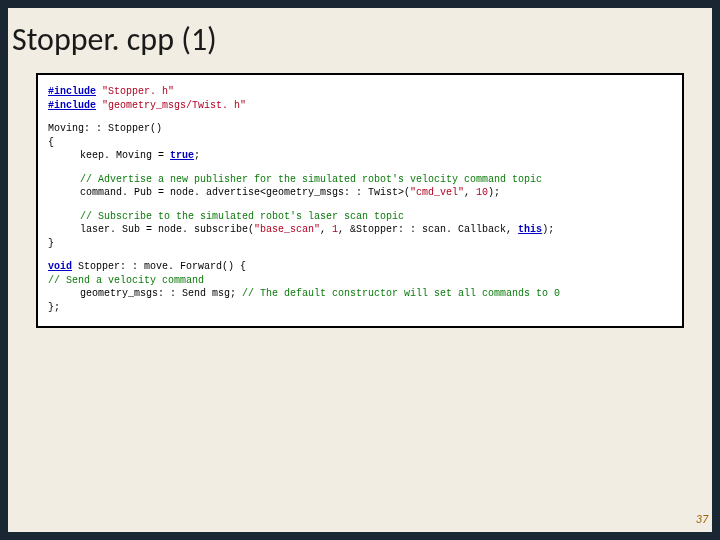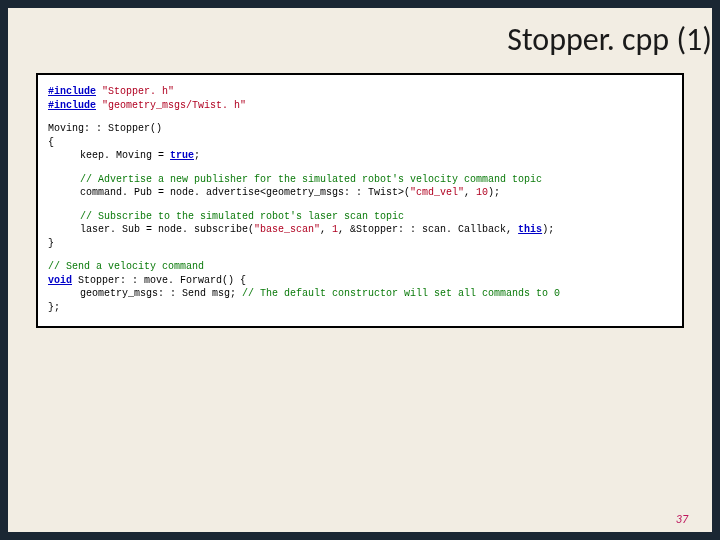--- a/index.html
+++ b/index.html
@@ -15,47 +15,47 @@
   .slide {
     position: absolute;
     top: 8px;
     left: 8px;
     right: 8px;
     bottom: 8px;
     background: #f2ede3;
     box-sizing: border-box;
   }
   .title {
-    text-align: right;
+    text-align: left;
     font-size: 32px;
     color: #1a1a1a;
-    padding: 12px 0 14px 16px;
+    padding: 12px 0 14px 4px;
     font-weight: 400;
   }
   .codebox {
     margin: 0 28px;
     border: 2px solid #000;
     background: #fff;
     padding: 10px 10px 12px 10px;
     font-family: Consolas, "Courier New", monospace;
     font-size: 10px;
     line-height: 1.35;
     color: #000;
   }
   .kw { color: #0000c8; font-weight: bold; text-decoration: underline; }
   .str { color: #b00020; }
   .lit { color: #b00020; }
   .com { color: #0a7a0a; }
   .indent { display: inline-block; width: 32px; }
   .pagenum {
     position: absolute;
     bottom: 6px;
-    right: 24px;
+    right: 4px;
     font-size: 12px;
-    color: #be185d;
+    color: #a16207;
     font-family: Calibri, Arial, sans-serif;
     font-style: italic;
   }
   .blank { height: 10px; }
 </style>
 </head>
 <body>
 
 <div class="slide">
   <div class="title">Stopper. cpp (1)</div>
@@ -68,20 +68,20 @@
     <div>{</div>
     <div><span class="indent"></span><span>keep. Moving = </span><span class="kw">true</span><span>;</span></div>
     <div class="blank"></div>
     <div><span class="indent"></span><span class="com">// Advertise a new publisher for the simulated robot's velocity command topic</span></div>
     <div><span class="indent"></span><span>command. Pub = node. advertise&lt;geometry_msgs: : Twist&gt;(</span><span class="str">"cmd_vel"</span><span>, </span><span class="lit">10</span><span>);</span></div>
     <div class="blank"></div>
     <div><span class="indent"></span><span class="com">// Subscribe to the simulated robot's laser scan topic</span></div>
     <div><span class="indent"></span><span>laser. Sub = node. subscribe(</span><span class="str">"base_scan"</span><span>, </span><span class="lit">1</span><span>, &amp;Stopper: : scan. Callback, </span><span class="kw">this</span><span>);</span></div>
     <div>}</div>
     <div class="blank"></div>
+    <div><span class="kw">void</span><span> Stopper: : move. Forward() {</span></div>
     <div><span class="com">// Send a velocity command</span></div>
-    <div><span class="kw">void</span><span> Stopper: : move. Forward() {</span></div>
     <div><span class="indent"></span><span>geometry_msgs: : Send msg; </span><span class="com">// The default constructor will set all commands to 0</span></div>
     <div>};</div>
   </div>
 
   <div class="pagenum">37</div>
 </div>
 
 </body></html>

